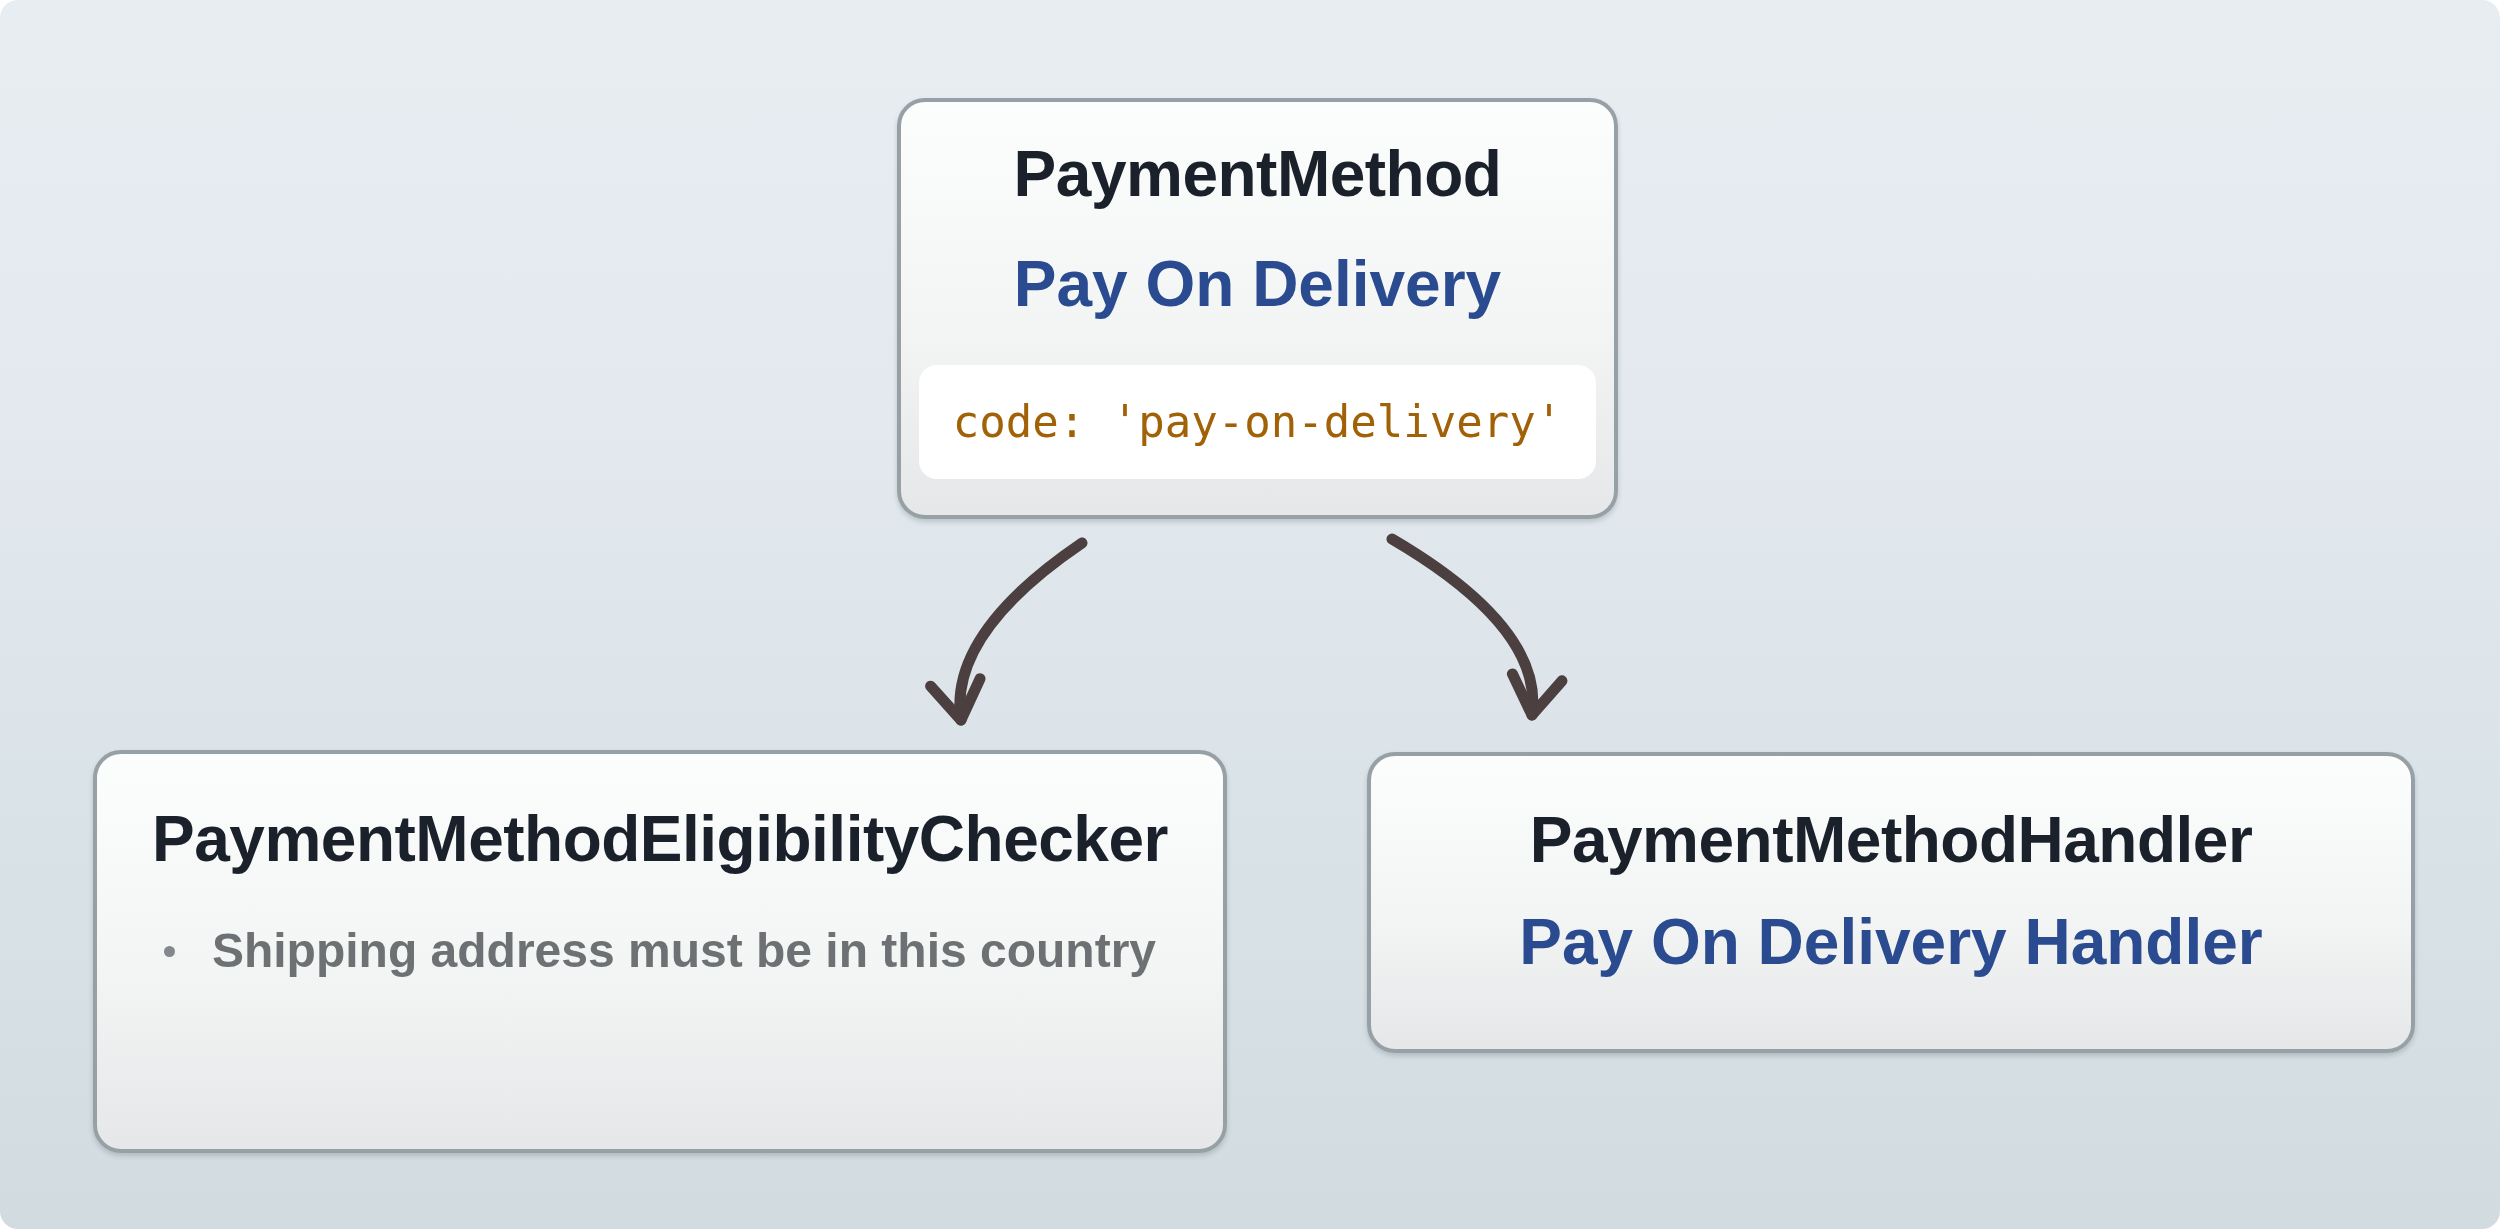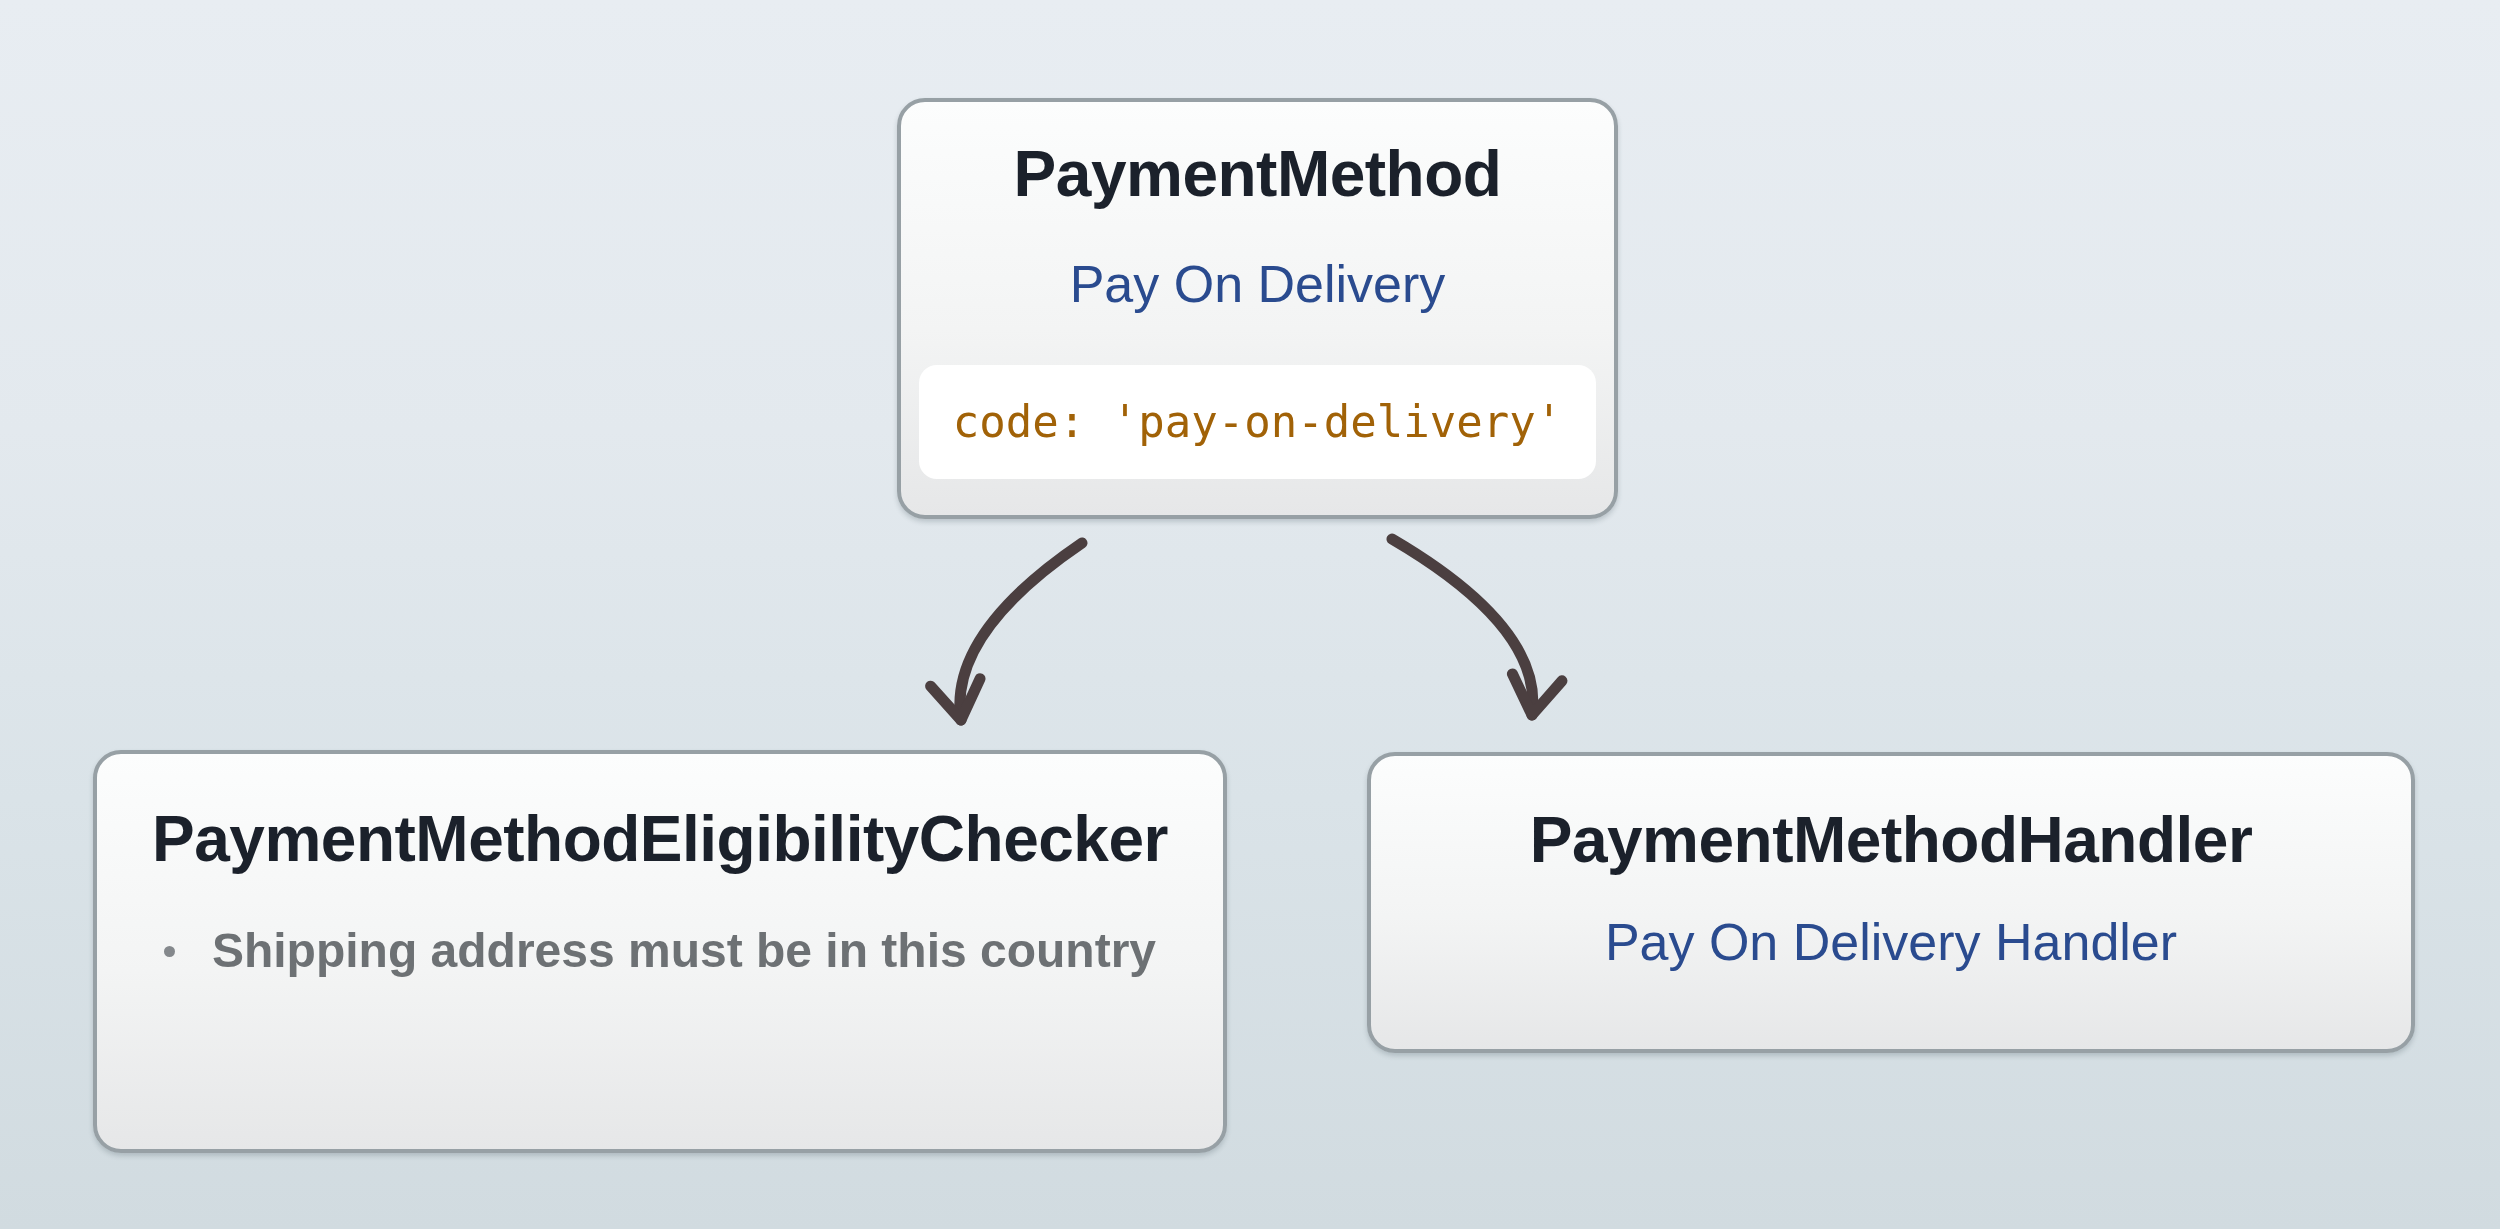--- a/index.html
+++ b/index.html
@@ -10,20 +10,21 @@
     width: 2500px;
     height: 1229px;
     overflow: hidden;
     font-family: "Liberation Sans", "DejaVu Sans", sans-serif;
   }
   .canvas {
     position: relative;
     width: 2500px;
     height: 1229px;
     background: linear-gradient(180deg, #e8edf2 0%, #e3e9ee 35%, #dae3e8 65%, #d1dbe0 100%);
+    border-radius: 18px;
   }
   .arrows {
     position: absolute;
     left: 0;
     top: 0;
     pointer-events: none;
   }
   .node {
     position: absolute;
     box-sizing: border-box;
@@ -37,22 +38,22 @@
   }
   .node-title {
     font-weight: bold;
     font-size: 64px;
     line-height: 78px;
     letter-spacing: -0.5px;
     color: #1b212b;
     white-space: nowrap;
   }
   .node-subtitle {
-    font-weight: normal;
-    font-size: 52px;
+    font-weight: bold;
+    font-size: 64px;
     line-height: 78px;
     color: #2a4b8f;
     white-space: nowrap;
   }
   
   .node-payment-method {
     left: 897px;
     top: 98px;
     width: 721px;
     height: 421px;

